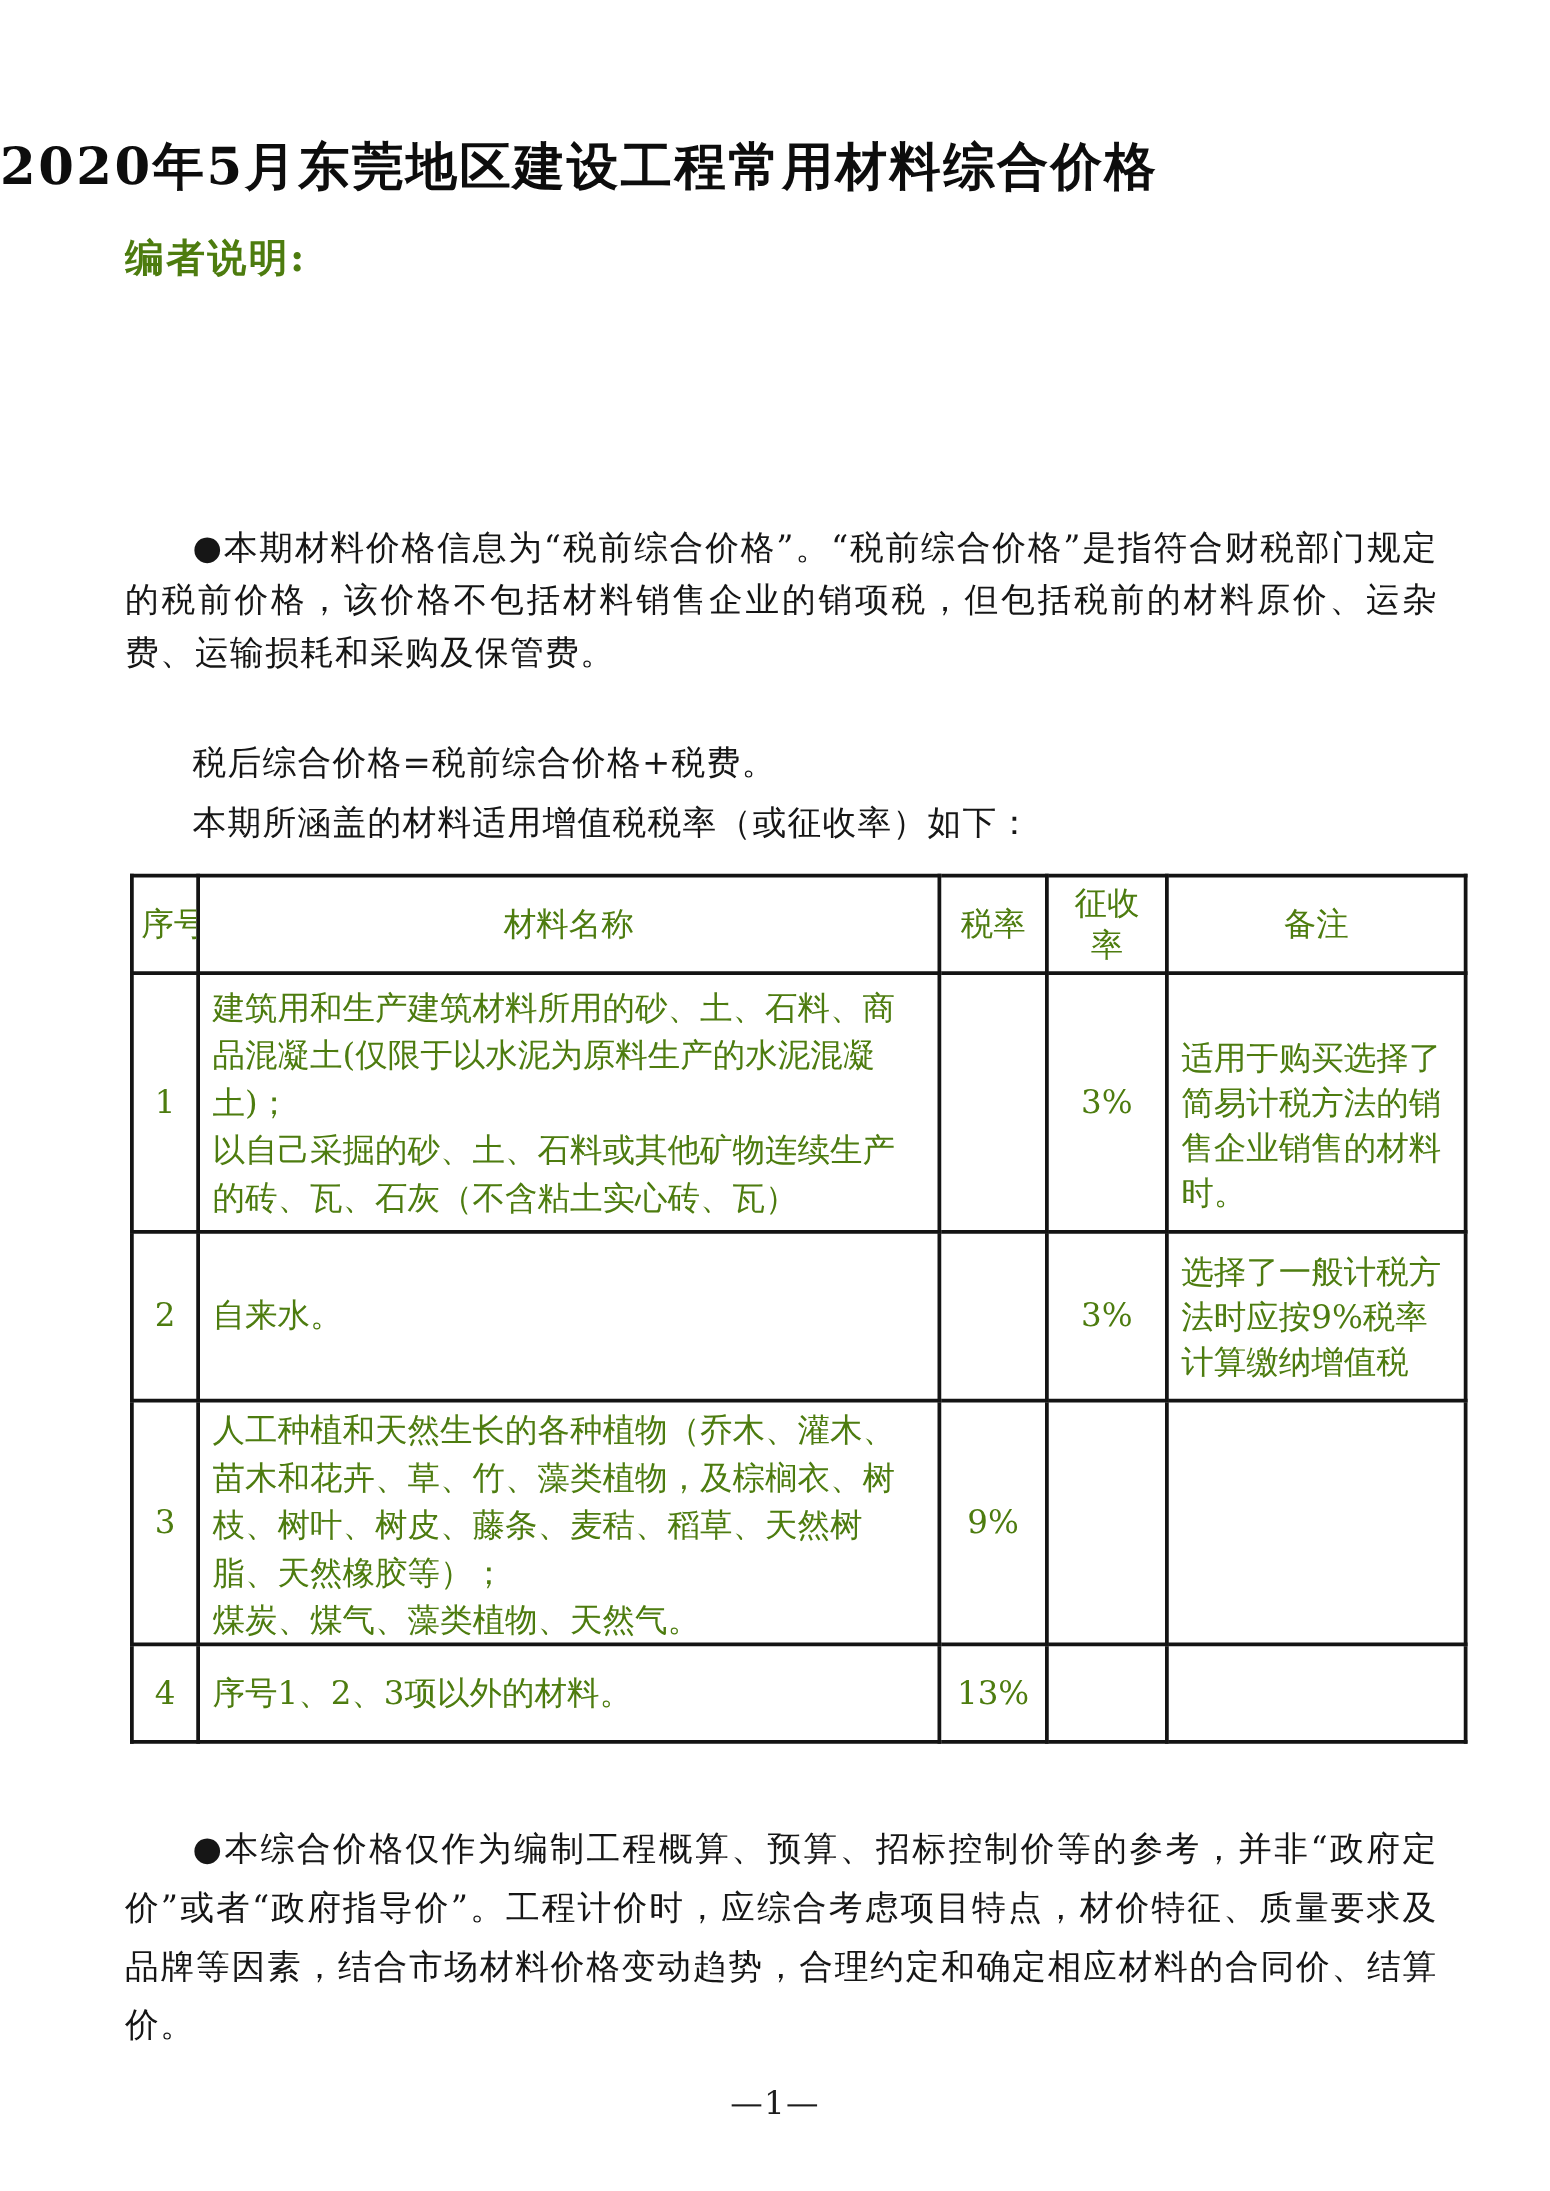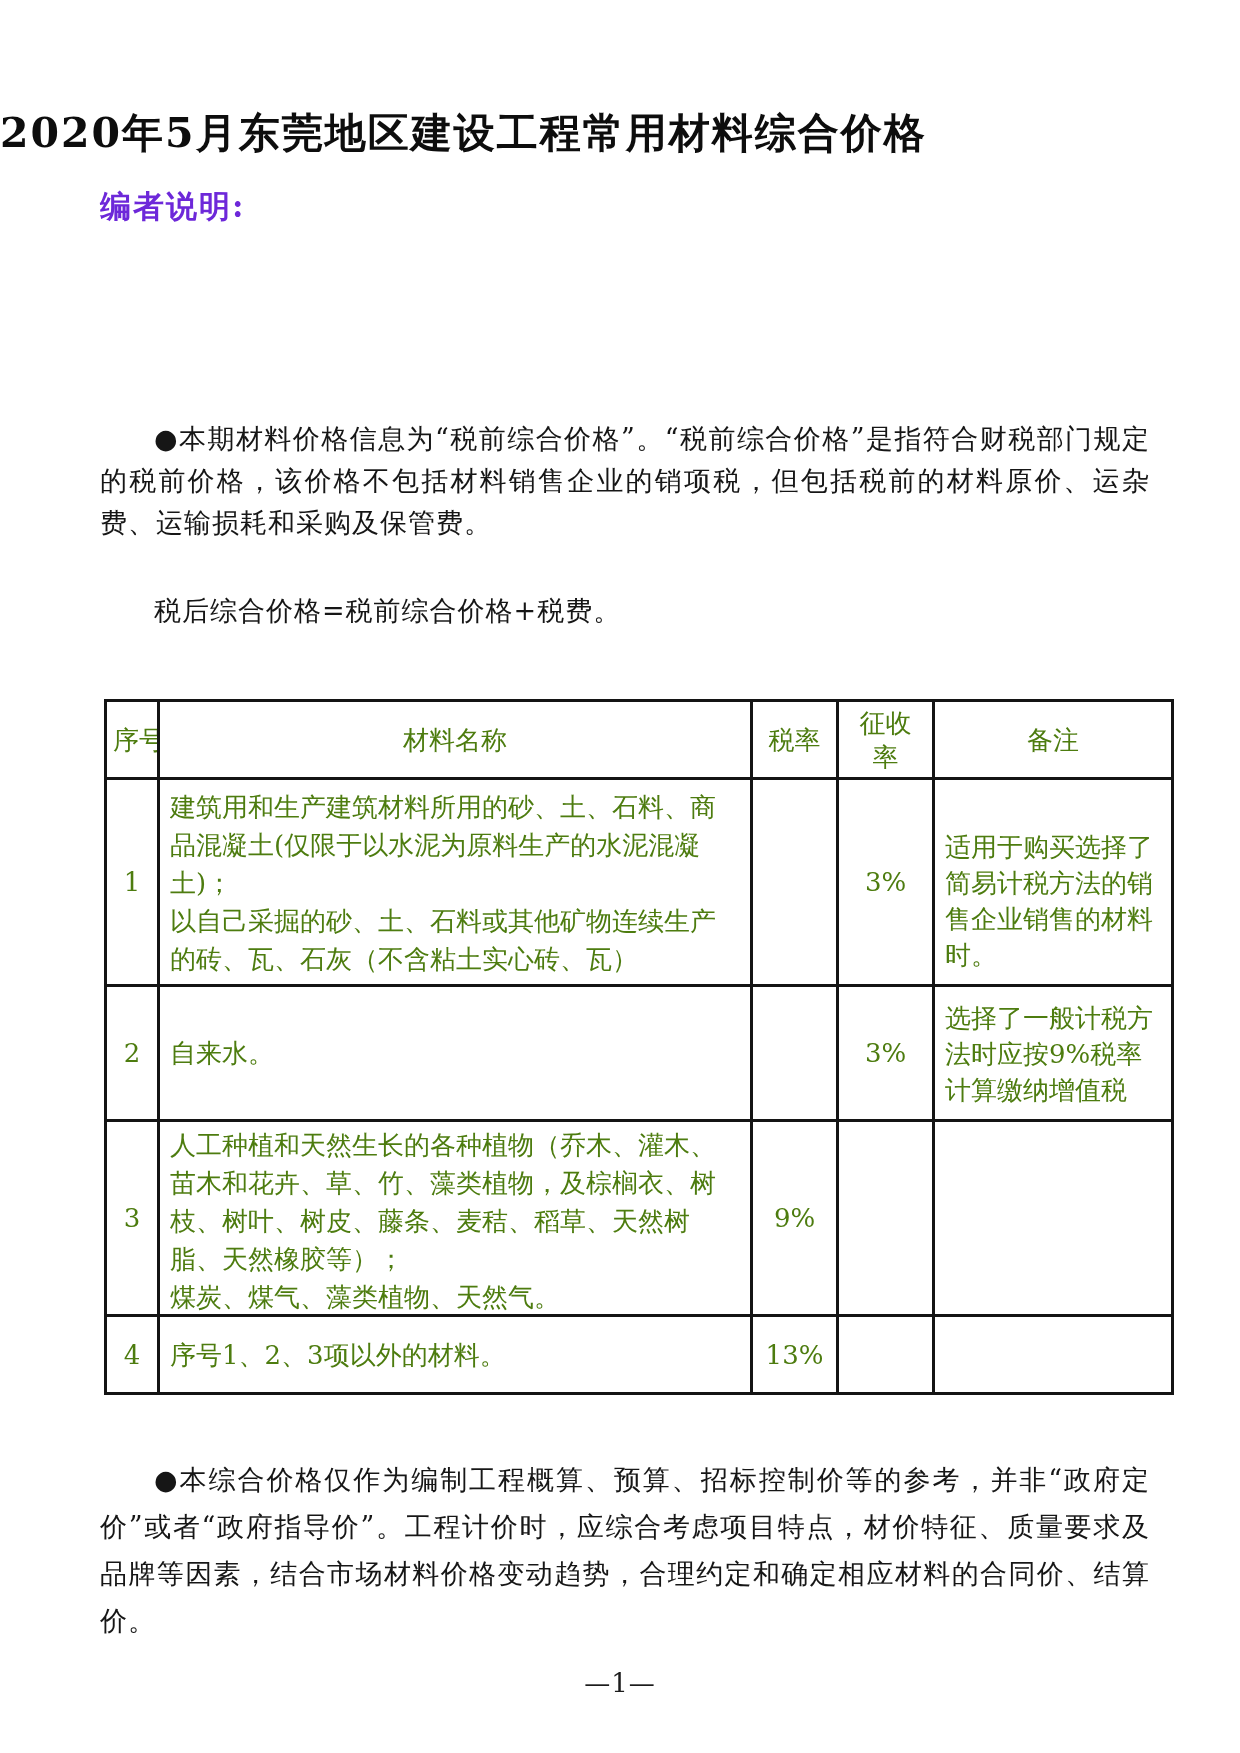--- a/index.html
+++ b/index.html
@@ -28,21 +28,21 @@
     color: #0d0d0d;
   }
 
   .section-heading {
     position: absolute;
     top: 186px;
     left: 100px;
     font-size: 31px;
     font-weight: bold;
     letter-spacing: 2px;
-    color: #6d28d9;
+    color: #4d7c0f;
   }
 
   .para {
     position: absolute;
     left: 100px;
     width: 1050px;
     font-size: 27px;
     line-height: 42px;
     text-align: justify;
     letter-spacing: 1px;
@@ -114,20 +114,21 @@
 <div class="page">
 
   <div class="doc-title">2020年5月东莞地区建设工程常用材料综合价格</div>
 
   <div class="section-heading">编者说明:</div>
 
   <div class="para indent para-intro">●本期材料价格信息为“税前综合价格”。“税前综合价格”是指符合财税部门规定的税前价格，该价格不包括材料销售企业的销项税，但包括税前的材料原价、运杂费、运输损耗和采购及保管费。</div>
 
   <div class="para indent para-formula">税后综合价格=税前综合价格+税费。</div>
 
+  <div class="para indent para-table">本期所涵盖的材料适用增值税税率（或征收率）如下：</div>
 
   <table class="rate-table">
     <colgroup>
       <col style="width:53px">
       <col style="width:593px">
       <col style="width:86px">
       <col style="width:96px">
       <col style="width:239px">
     </colgroup>
     <tbody>

